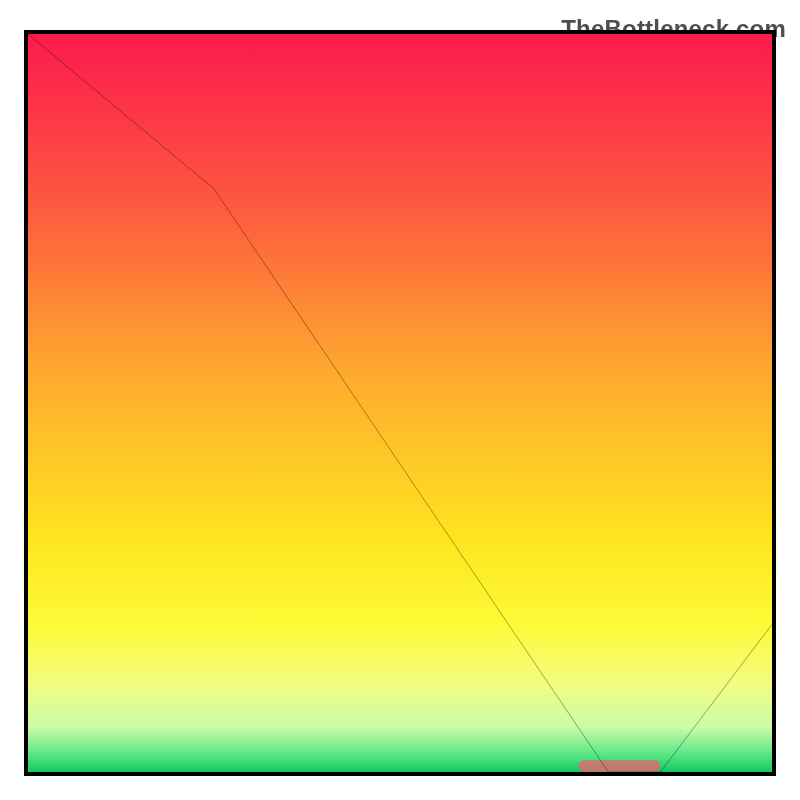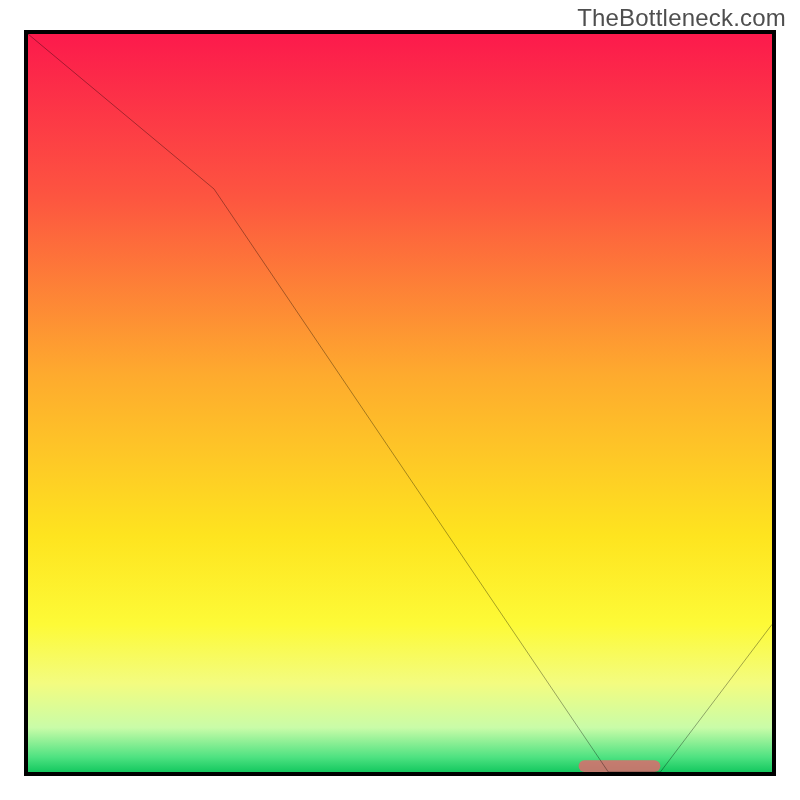--- a/index.html
+++ b/index.html
@@ -12,24 +12,24 @@
     overflow: hidden;
   }
   .outer {
     width: 800px;
     height: 800px;
     position: relative;
     background: #ffffff;
   }
   .watermark {
     position: absolute;
-    top: 4px;
+    top: 15px;
     right: 14px;
     font-size: 24px;
-    font-weight: 400;
+    font-weight: 700;
     color: #4e4e4e;
     letter-spacing: 0.2px;
     user-select: none;
   }
   .plot-frame {
     position: absolute;
     left: 24px;
     top: 30px;
     width: 752px;
     height: 746px;

